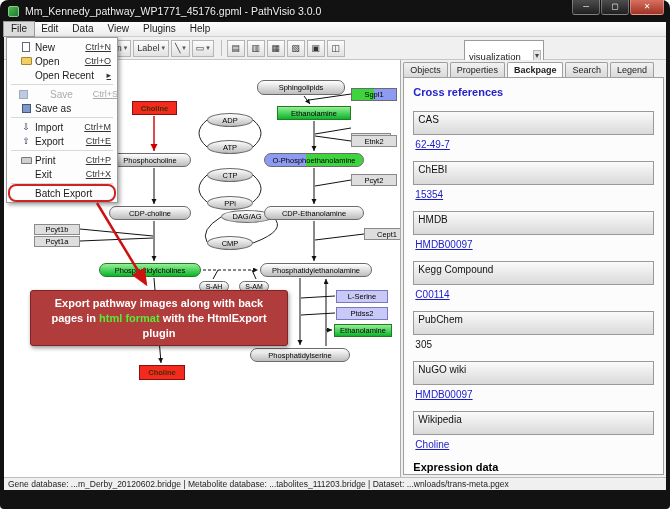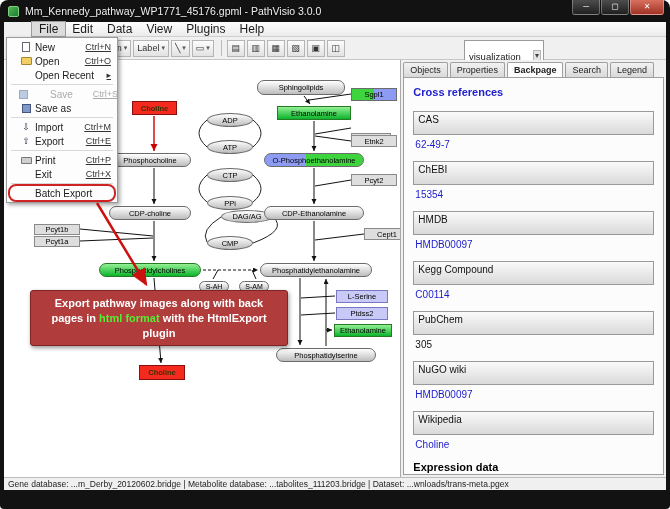--- a/index.html
+++ b/index.html
@@ -11,21 +11,21 @@
   .titlebar { position:absolute; left:0; top:0; right:0; height:22px; display:flex; align-items:center; padding:0 8px; color:#f0f0f0; font-size:10.5px; }
   .app-icon { width:11px; height:11px; border-radius:2px; background:linear-gradient(135deg,#4db84d,#1f7a3a); border:1px solid #7fd07f; }
   .title-text { margin-left:6px; text-shadow:0 1px 2px #000; white-space:nowrap; }
   .winbtns { position:absolute; right:6px; top:0; display:flex; }
   .winbtn { width:28px; height:15px; margin-left:1px; background:linear-gradient(180deg,rgba(255,255,255,.25),rgba(255,255,255,.06)); border:1px solid rgba(255,255,255,.3); border-top:none; border-radius:0 0 3px 3px; color:#fff; font-size:8px; line-height:14px; text-align:center; cursor:default; }
   .winbtn.close { background:linear-gradient(180deg,#d9705f,#a03325); width:34px; }
 
   
   .app { position:absolute; left:4px; right:4px; top:22px; height:468px; background:#f0f0f0; }
 
-  .menubar { height:15px; background:linear-gradient(180deg,#fdfdfd,#ececec); border-bottom:1px solid #cfcfcf; display:flex; align-items:center; font-size:12px; color:#1a1a1a;margin-left:28px; }
+  .menubar { height:15px; background:linear-gradient(180deg,#fdfdfd,#ececec); border-bottom:1px solid #cfcfcf; display:flex; align-items:center; font-size:10px; color:#1a1a1a; }
   .menu-item { padding:1px 7px; height:14px; line-height:12px; }
   .menu-item.active { background:#dcdcdc; outline:1px solid #9a9a9a; }
 
   .toolbar { height:23px; background:#f0f0f0; border-bottom:1px solid #c6c6c6; display:flex; align-items:center; padding:0 5px; font-size:10px; color:#222; position:relative; }
   .tb-label { margin-right:3px; }
   .combo { background:#fff; border:1px solid #9a9a9a; height:16px; display:flex; align-items:center; padding:0 2px 0 4px; font-size:9.5px; }
   .combo .arrow { margin-left:4px; font-size:8px; color:#444; background:#e4e4e4; border:1px solid #b5b5b5; padding:0 1px; line-height:10px; }
   .tb-sep { width:1px; height:16px; background:#bbb; margin:0 5px; }
   .tb-btn { height:17px; border:1px solid #b5b5b5; background:linear-gradient(180deg,#fcfcfc,#e2e2e2); display:flex; align-items:center; padding:0 3px; margin-right:2px; font-size:9px; color:#333; }
   .tb-btn .arrow { font-size:7px; margin-left:2px; color:#555; }
@@ -49,21 +49,21 @@
 
   
   .sidepanel { flex:1; background:#f0f0f0; position:relative; font-size:10px; }
   .tabs { display:flex; padding:2px 12px 0 2px; gap:2px; }
   .tab { font-size:9px; padding:2px 6px; background:linear-gradient(180deg,#f2f2f2,#d9d9d9); border:1px solid #9f9f9f; border-bottom:none; border-radius:2px 2px 0 0; color:#222; }
   .tab.active { background:#fcfcfc; position:relative; top:0; font-weight:bold; }
   .bp { position:absolute; left:2px; right:2px; top:17px; bottom:2px; background:#fcfcfc; border:1px solid #9f9f9f; padding:8px 9px; overflow:hidden; }
   .bp-title { color:#2222cc; font-weight:bold; font-size:11px; margin-bottom:13px; }
   .bp-head { background:linear-gradient(180deg,#fafafa,#d9d9d9); border:1px solid #999; padding:2px 4px; font-size:10px; color:#111; height:24px; }
   .bp-val { margin:4px 0 11px 2px; font-size:10px; }
-  .bp-val a { color:#1a1acc; cursor:pointer; }
+  .bp-val a { color:#1a1acc; text-decoration:underline; cursor:pointer; }
   .bp-val.plain { color:#111; }
   .bp-footer { font-weight:bold; font-size:11px; color:#000; margin-top:2px; }
 
   .statusbar { position:absolute; left:0; right:0; bottom:0; height:13px; background:#f0f0f0; border-top:1px solid #bdbdbd; font-size:8.5px; color:#222; padding:1px 4px; white-space:nowrap; overflow:hidden; }
 
   
   .filemenu { position:absolute; left:6px; top:37px; width:112px; background:#fdfdfd; border:1px solid #9a9a9a; box-shadow:2px 2px 4px rgba(0,0,0,.35); z-index:70; padding:2px 0; font-size:10px; color:#1a1a1a; }
   .fm-item { height:14px; display:flex; align-items:center; padding:0 6px 0 12px; position:relative; }
   .fm-item .mi-icon { width:14px; display:flex; justify-content:center; margin-right:2px; font-size:9px; color:#335; }
   .fm-item .lbl { flex:1; }
@@ -224,21 +224,21 @@
         <div class="pn ellipse" style="left:203px;top:176px;width:46px;height:14px">CMP</div>
         <div class="pn gray2" style="left:30px;top:164px;width:46px;height:11px">Pcyt1b</div>
         <div class="pn gray2" style="left:30px;top:176px;width:46px;height:11px">Pcyt1a</div>
         <div class="pn rrect green" style="left:95px;top:203px;width:102px;height:14px">Phosphatidylcholines</div>
         <div class="pn rrect" style="left:195px;top:221px;width:30px;height:11px;font-size:7px">S-AH</div>
         <div class="pn rrect" style="left:235px;top:221px;width:30px;height:11px;font-size:7px">S-AM</div>
         <div class="pn rrect" style="left:256px;top:203px;width:112px;height:14px">Phosphatidylethanolamine</div>
         <div class="pn lav" style="left:332px;top:230px;width:52px;height:13px">L-Serine</div>
         <div class="pn lav" style="left:332px;top:247px;width:52px;height:13px">Ptdss2</div>
         <div class="pn green" style="left:330px;top:264px;width:58px;height:13px">Ethanolamine</div>
-        <div class="pn rrect" style="left:272px;top:288px;width:100px;height:14px">Phosphatidylserine</div>
+        <div class="pn rrect" style="left:246px;top:288px;width:100px;height:14px">Phosphatidylserine</div>
         <div class="pn red" style="left:135px;top:305px;width:46px;height:15px;overflow:visible">Choline</div>
       </div>
 
       <div class="sidepanel">
         <div class="tabs">
           <span class="tab">Objects</span>
           <span class="tab">Properties</span>
           <span class="tab active">Backpage</span>
           <span class="tab">Search</span>
           <span class="tab">Legend</span>

